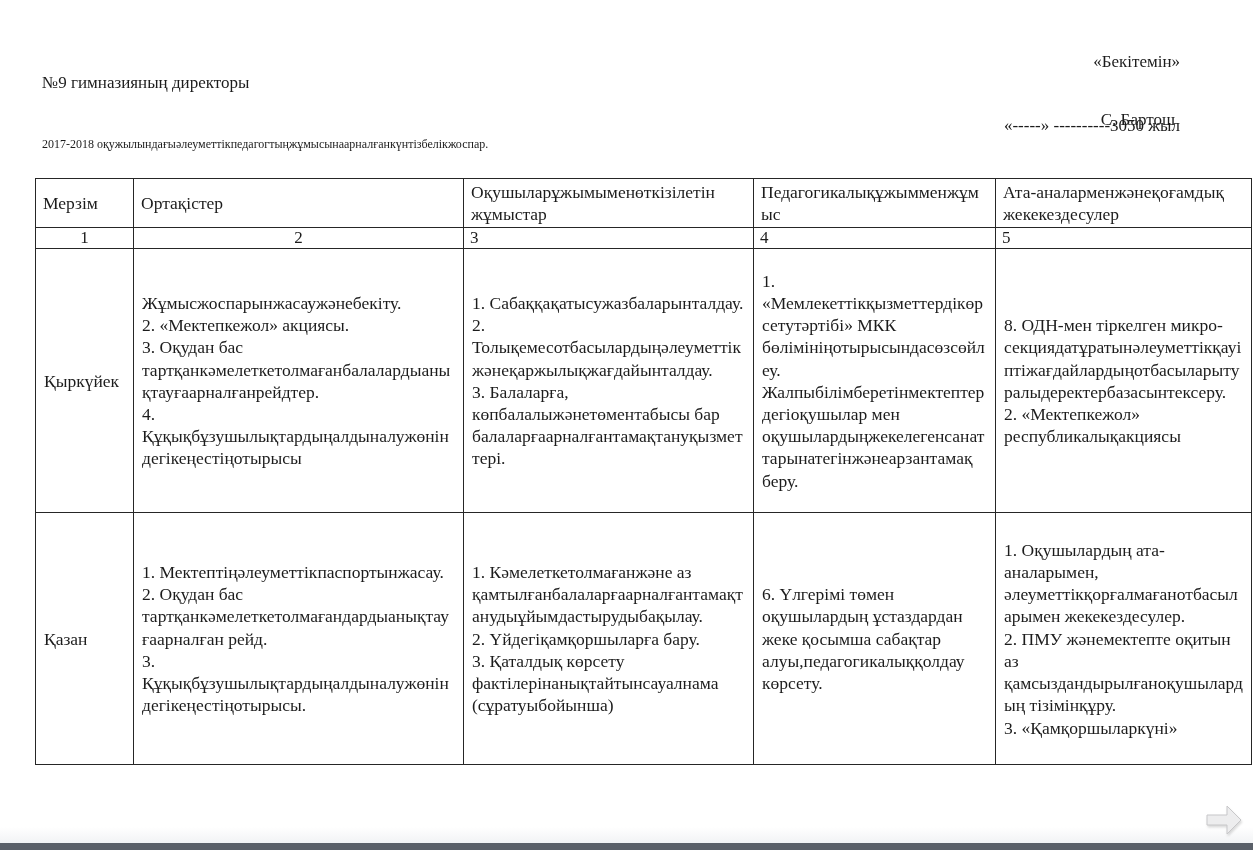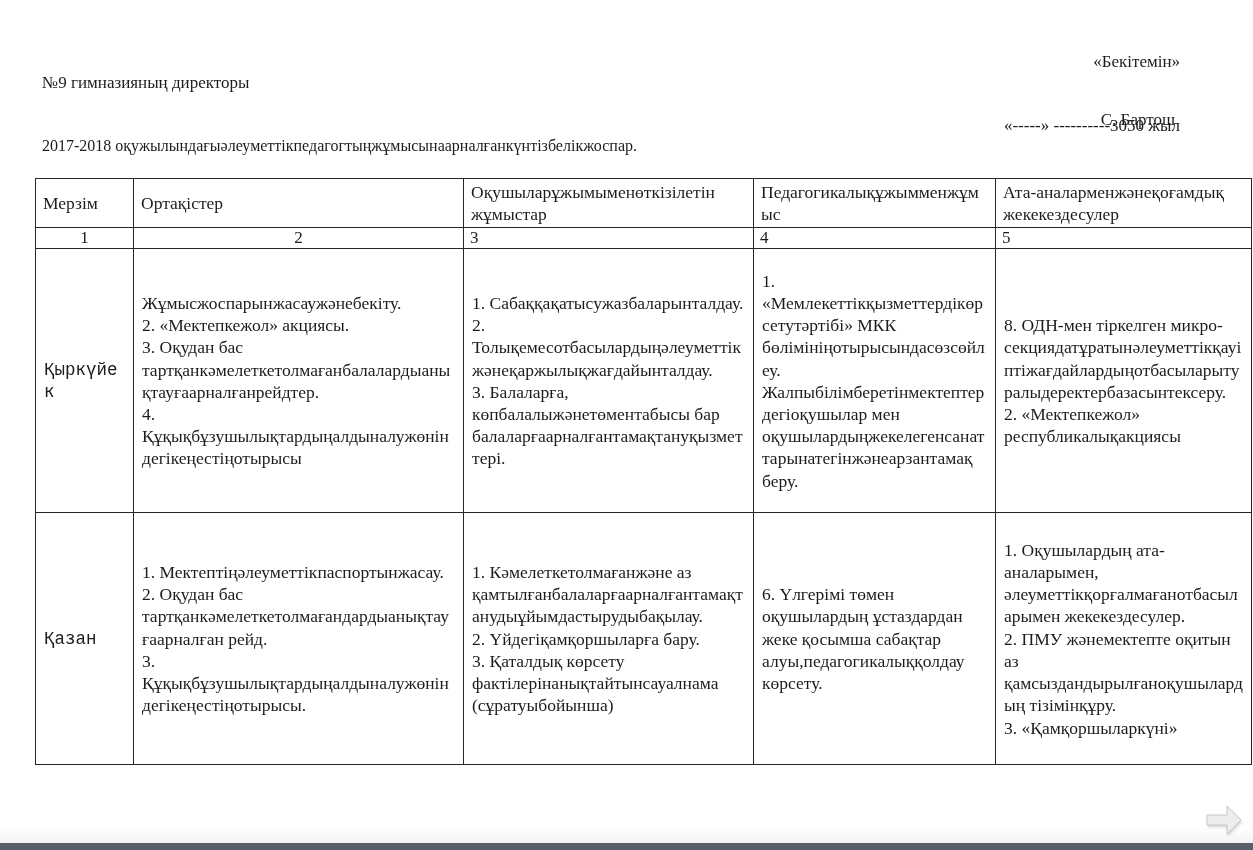--- a/index.html
+++ b/index.html
@@ -7,41 +7,41 @@
     width:1253px;height:850px;position:relative;overflow:hidden;
     background:#ffffff;
     font-family:"Liberation Serif","DejaVu Serif",serif;
     color:#1c1c1c;
   }
   .abs{position:absolute;white-space:nowrap;font-size:17px;}
   #approve{top:52px;right:73px;margin-left:44px;}
   #director{top:73px;left:42px;}
   #signname{top:110px;right:78px;}
   #dateline{top:116px;right:73px;}
-  #doctitle{top:137px;left:42px;font-size:16px;}
+  #doctitle{top:137px;left:42px;font-size:12px;}
 
   table.plan{
     position:absolute;left:35px;top:178px;width:1216px;
     border-collapse:collapse;table-layout:fixed;
     font-size:17.5px;line-height:1.27;
   }
   table.plan td{
     border:1px solid #262626;
     vertical-align:middle;
     padding:2px 8px;
     overflow:hidden;
     word-wrap:break-word;
     overflow-wrap:break-word;
   }
   tr.hdr td{height:44px;padding:2px 7px;vertical-align:middle;}
   tr.nums td{height:15px;line-height:1.05;padding:1px 6px;font-size:17px;}
   tr.nums td.ctr{text-align:center;}
   tr.r1 td{height:259px;}
   tr.r2 td{height:247px;}
-  td.month{padding:2px 14px 2px 7px;font-family:Liberation Mono, monospace;}
+  td.month{padding:2px 14px 2px 7px;}
   .item{margin:0;}
 
   #footer-fade{
     position:absolute;left:0;right:0;bottom:7px;height:16px;
     background:linear-gradient(rgba(236,238,240,0),rgba(228,231,235,0.5));
   }
   #footer-bar{
     position:absolute;left:0;right:0;bottom:0;height:7px;
     background:#5a6069;
   }

